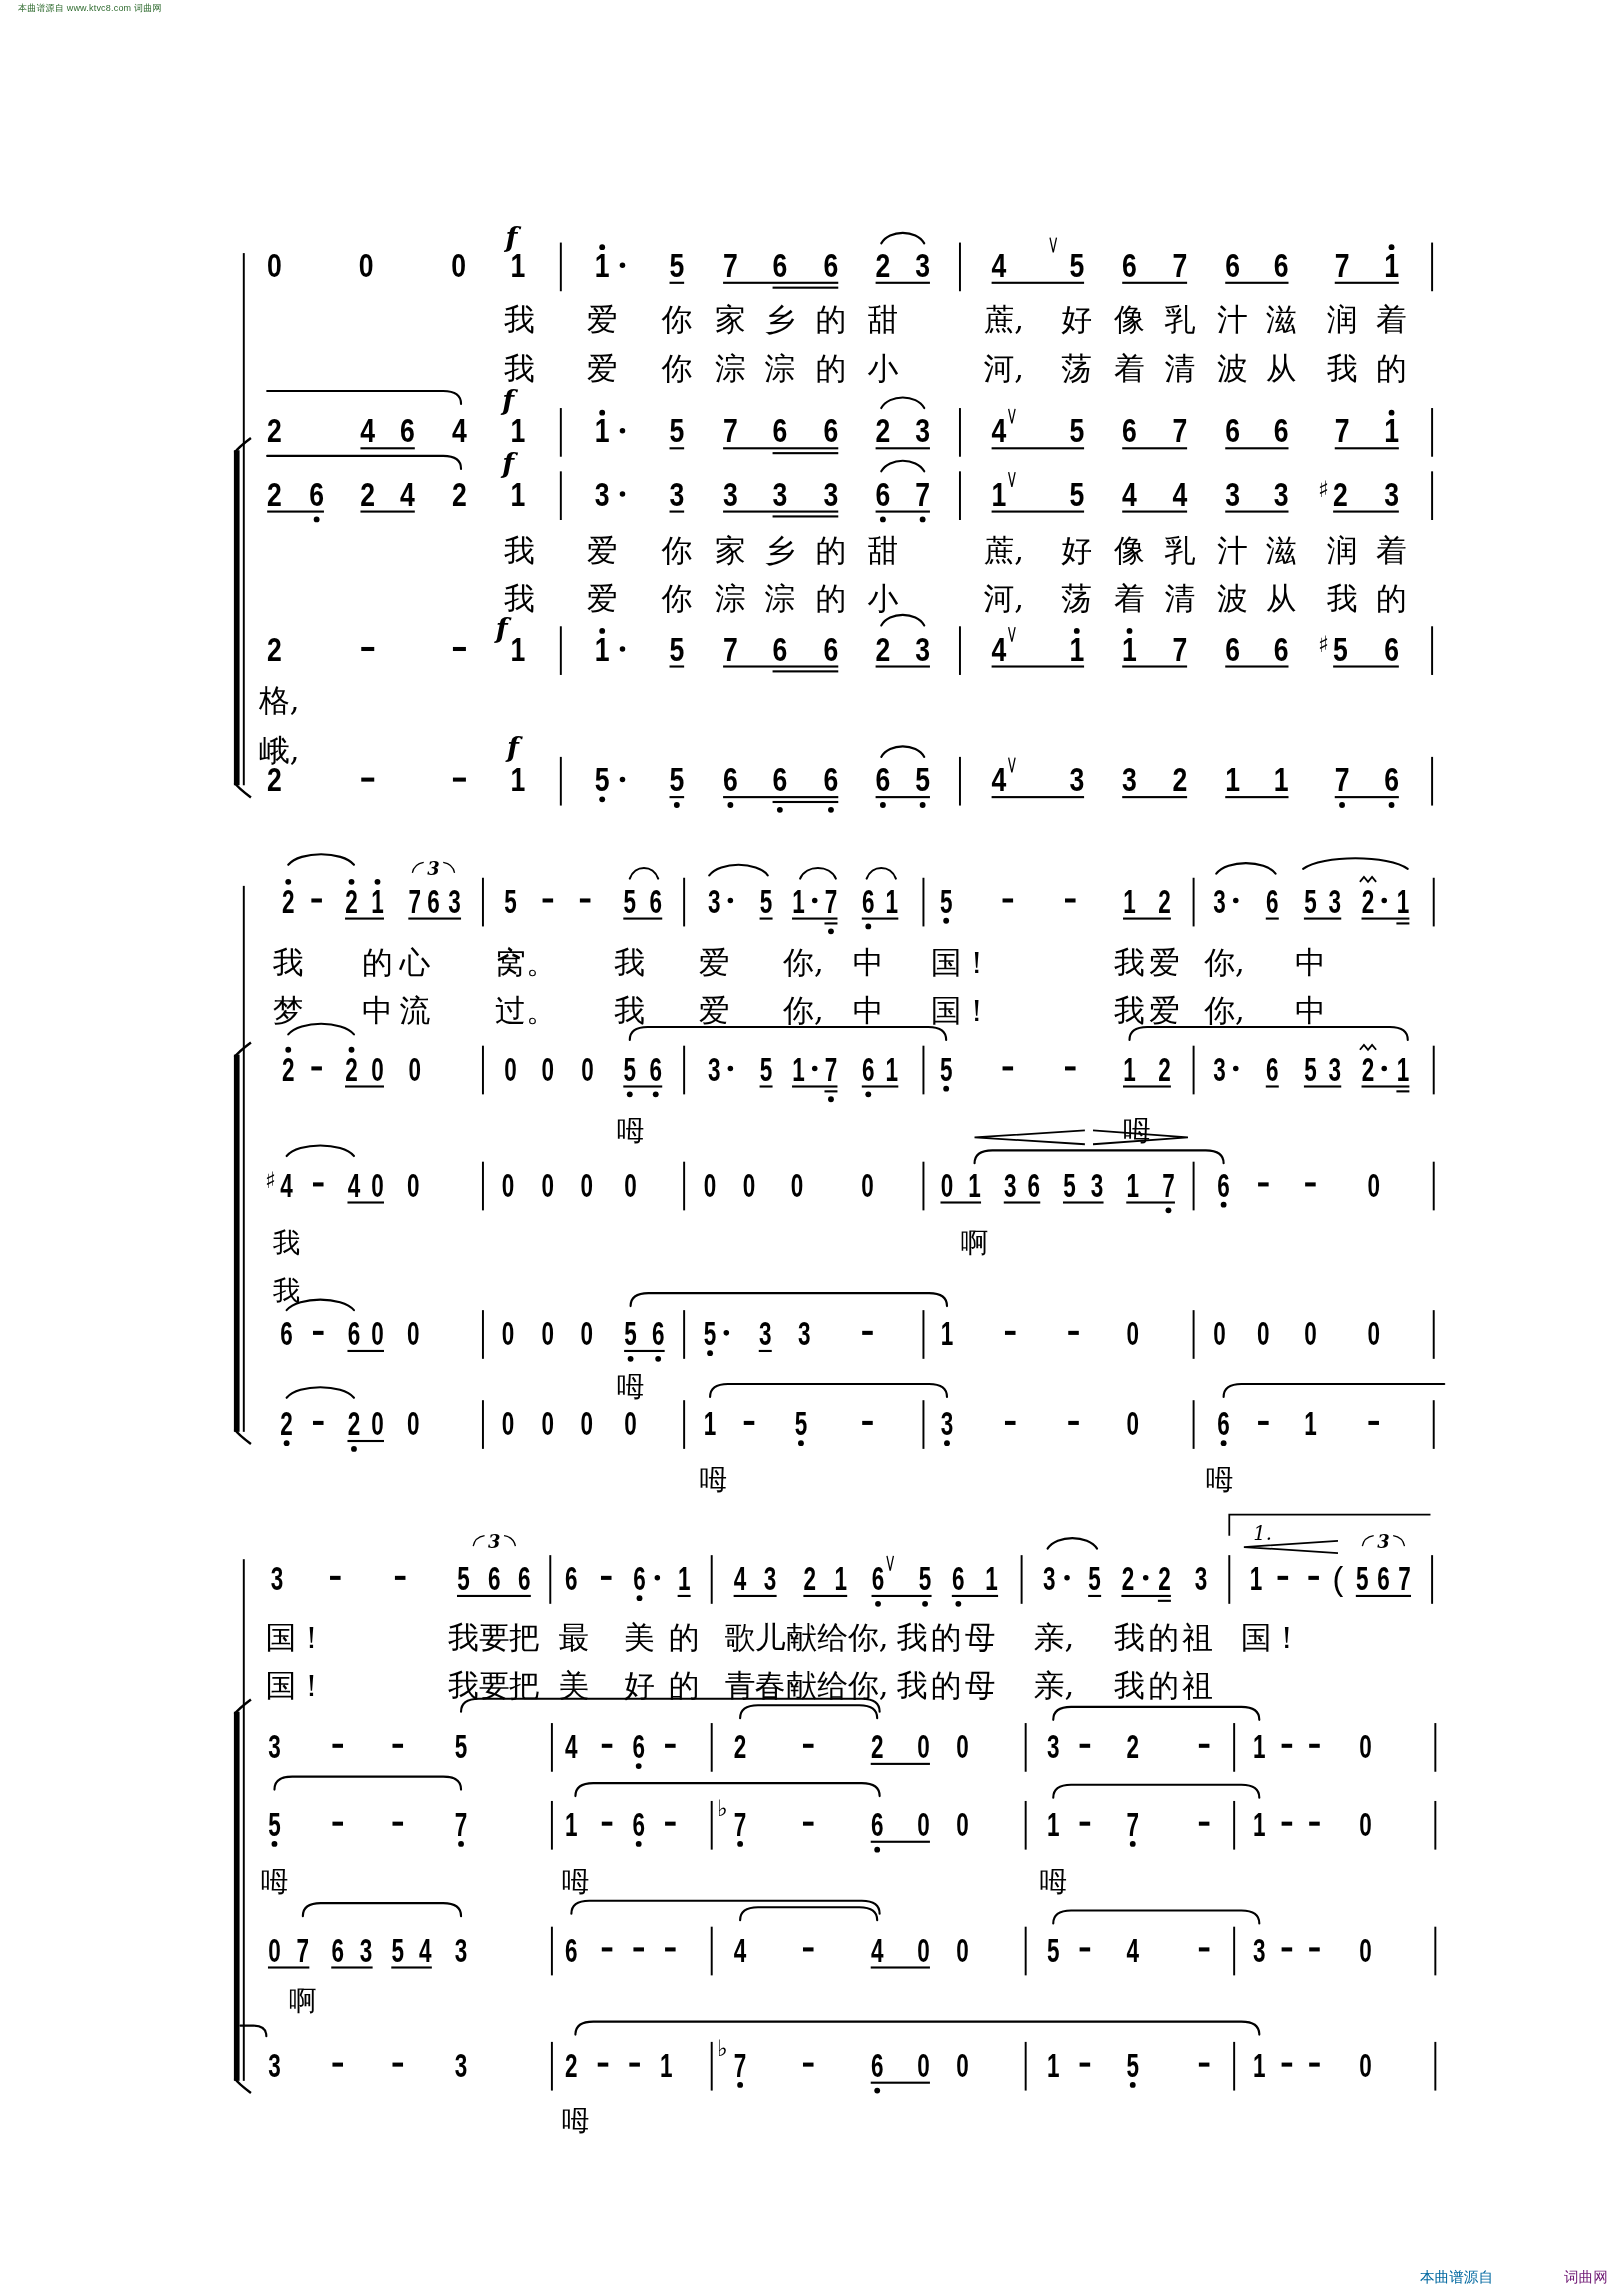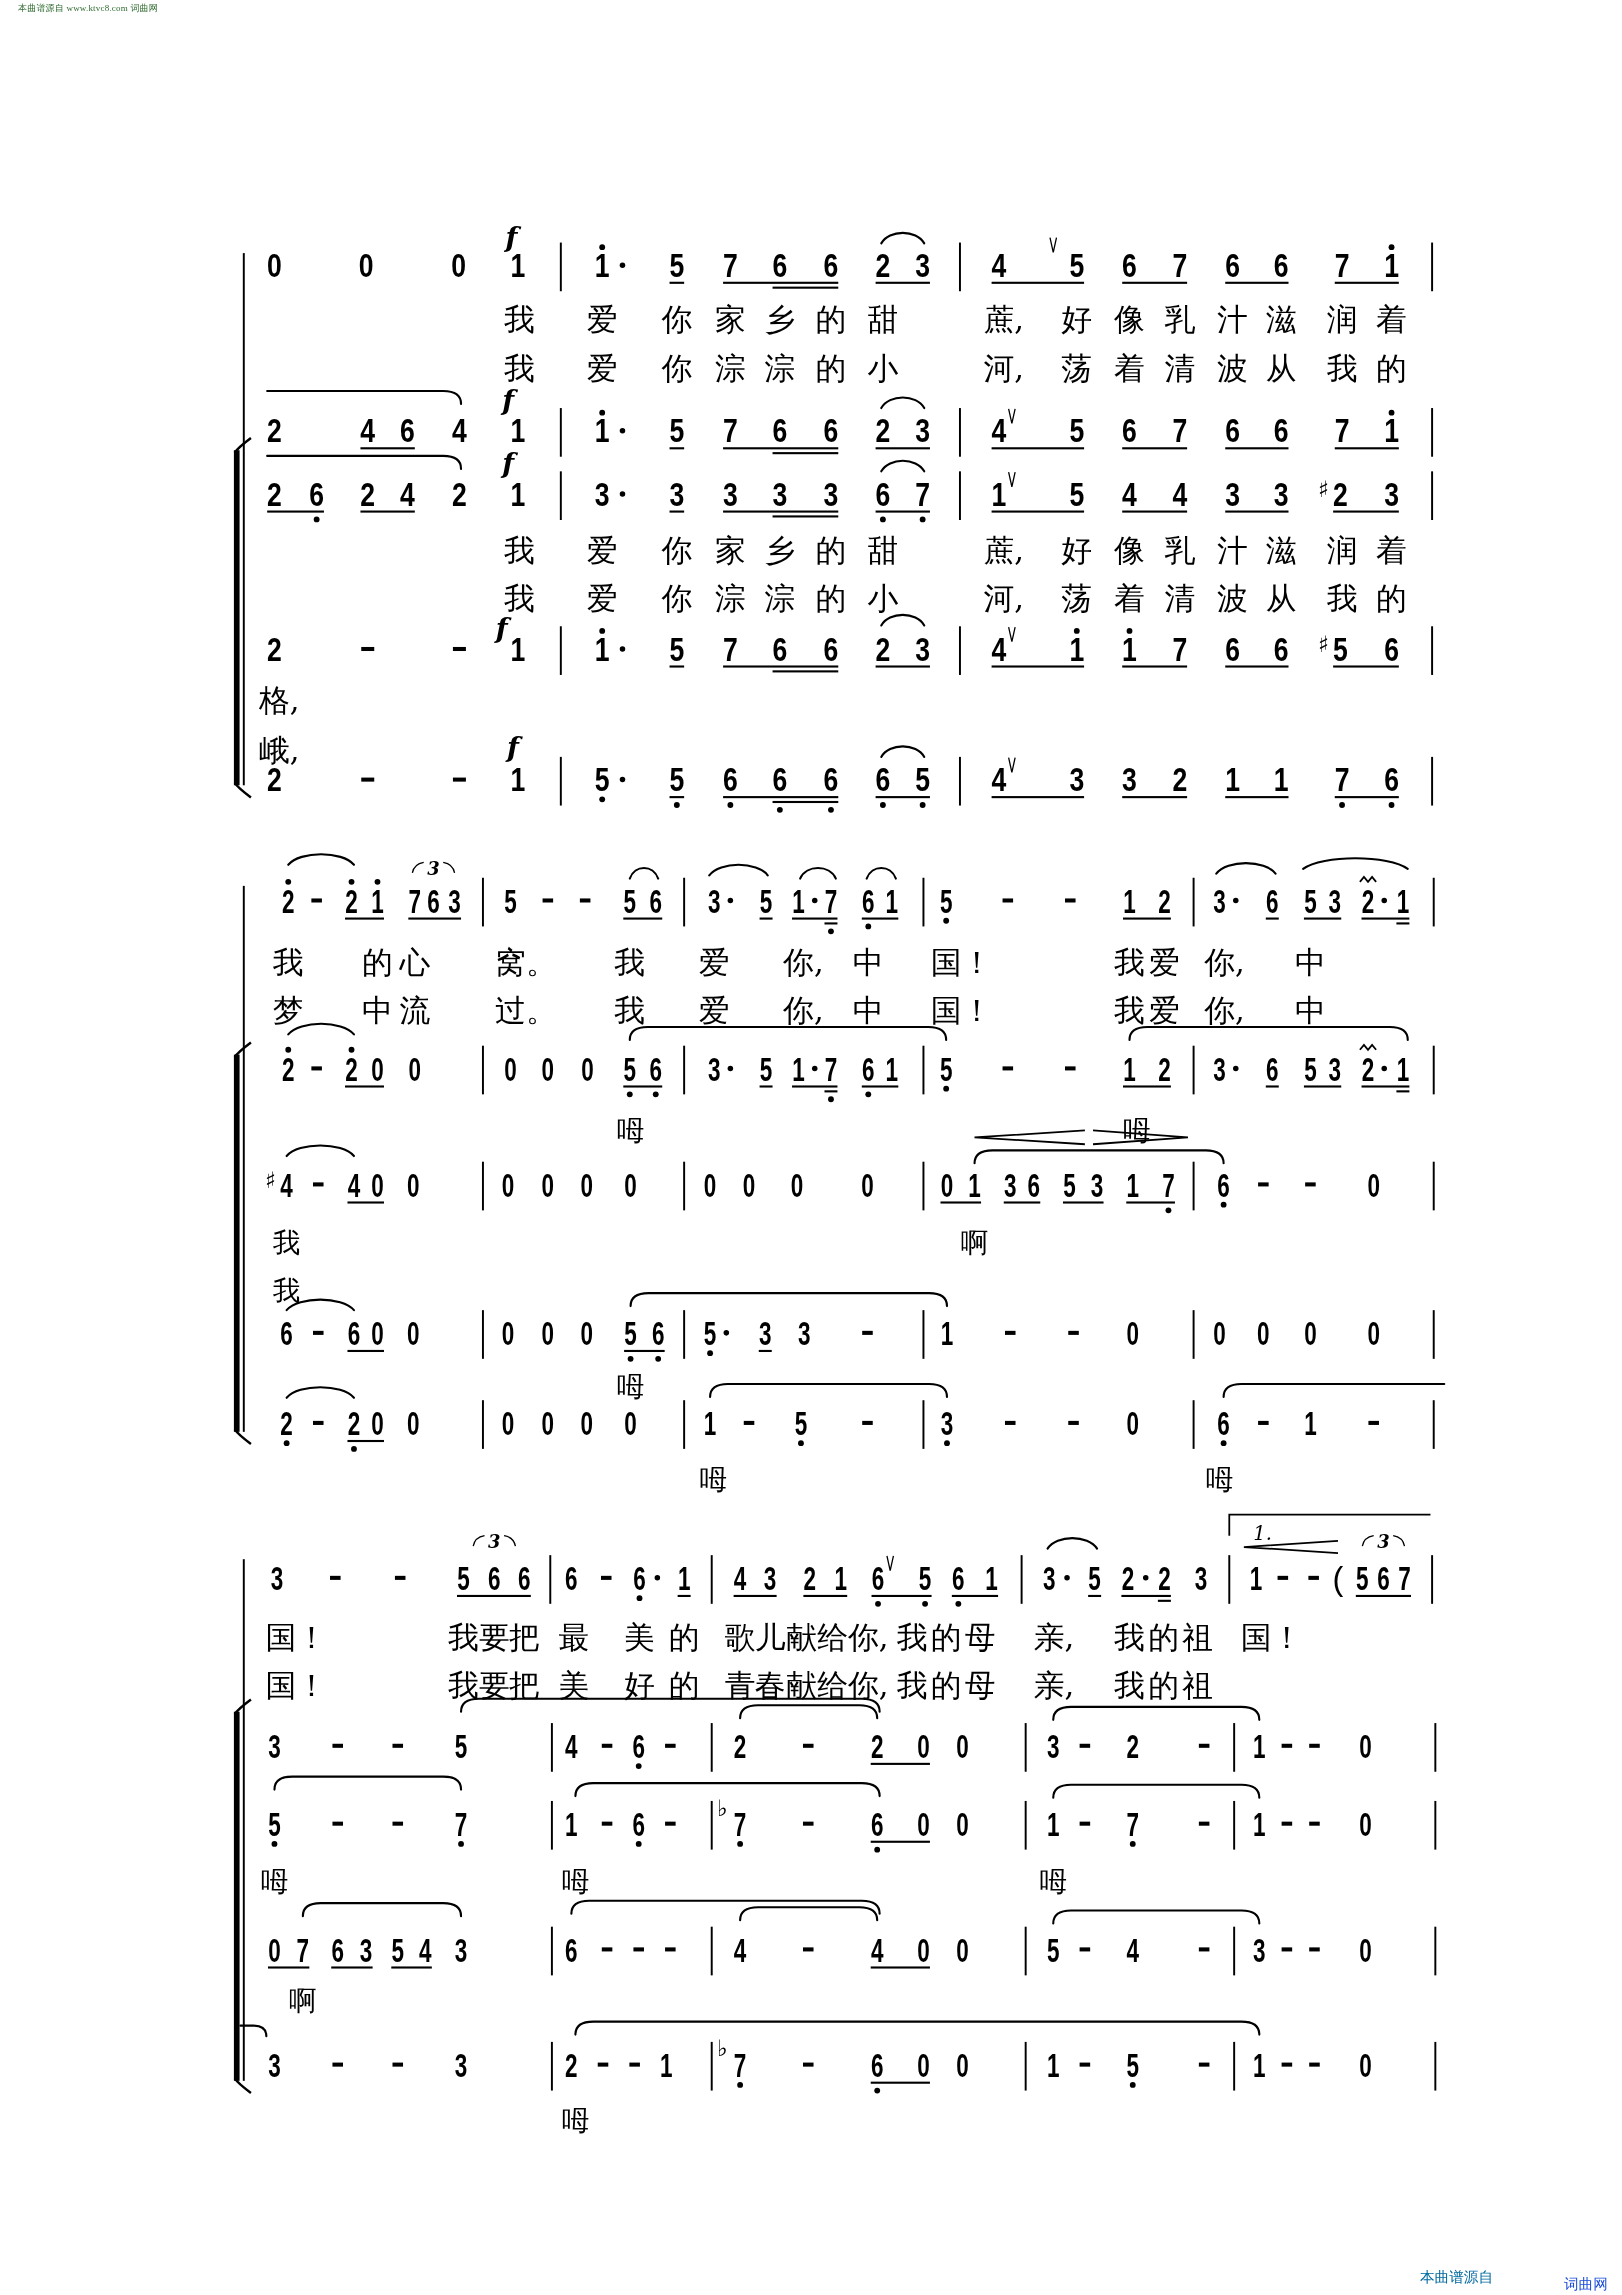--- a/index.html
+++ b/index.html
@@ -1,29 +1,29 @@
 <!DOCTYPE html>
 <html style="font-size:13px"><head>
 <meta charset="utf-8">
 <style>
   html, body { margin: 0; padding: 0; background: #ffffff; }
   body { width: 1623px; height: 2295px; position: relative; overflow: hidden; }
   #score { position: absolute; left: 0; top: 0; }
   .wm-top {
     position: absolute; left: 18px; top: 1.6px;
-    font-family: Liberation Serif, serif; font-size: 9px;
+    font-family: Liberation Sans, sans-serif; font-size: 9px;
     color: #2f6b2f; white-space: nowrap; letter-spacing: 0.2px;
   }
   .wm-bottom-source {
     position: absolute; left: 1420px; top: 2268px;
     font-family: "DejaVu Sans", sans-serif; font-size: 14.6px; color: #0369a1; white-space: nowrap;
   }
   .wm-bottom-site {
     position: absolute; left: 1564px; top: 2268px;
-    font-family: "DejaVu Sans", sans-serif; font-size: 14.6px; color: #1d4ed8; white-space: nowrap; margin-top: 7px;
+    font-family: "DejaVu Sans", sans-serif; font-size: 14.6px; color: #701a75; white-space: nowrap;
   }
   svg text.digit { font-family: "Liberation Sans", sans-serif; font-weight: bold; font-size: 40px; fill: #000; }
   svg text.digit.narrow { font-size: 42px; }
   svg text.paren { font-family: "Liberation Sans", sans-serif; font-size: 40px; fill: #000; }
   svg text.lyric { font-family: "DejaVu Serif", serif; font-size: 38px; fill: #000; }
   svg text.voc { font-family: "DejaVu Serif", serif; font-size: 34px; fill: #000; }
   svg text.dyn { font-family: "DejaVu Serif", serif; font-style: italic; font-weight: bold; font-size: 34px; fill: #000; }
   svg text.tri { font-family: "DejaVu Serif", serif; font-style: italic; font-weight: bold; font-size: 22px; fill: #000; }
   svg text.volta-label { font-family: "DejaVu Serif", serif; font-style: italic; font-size: 24px; fill: #000; }
   svg text.acc { font-family: "DejaVu Sans", sans-serif; font-size: 28px; fill: #000; }

